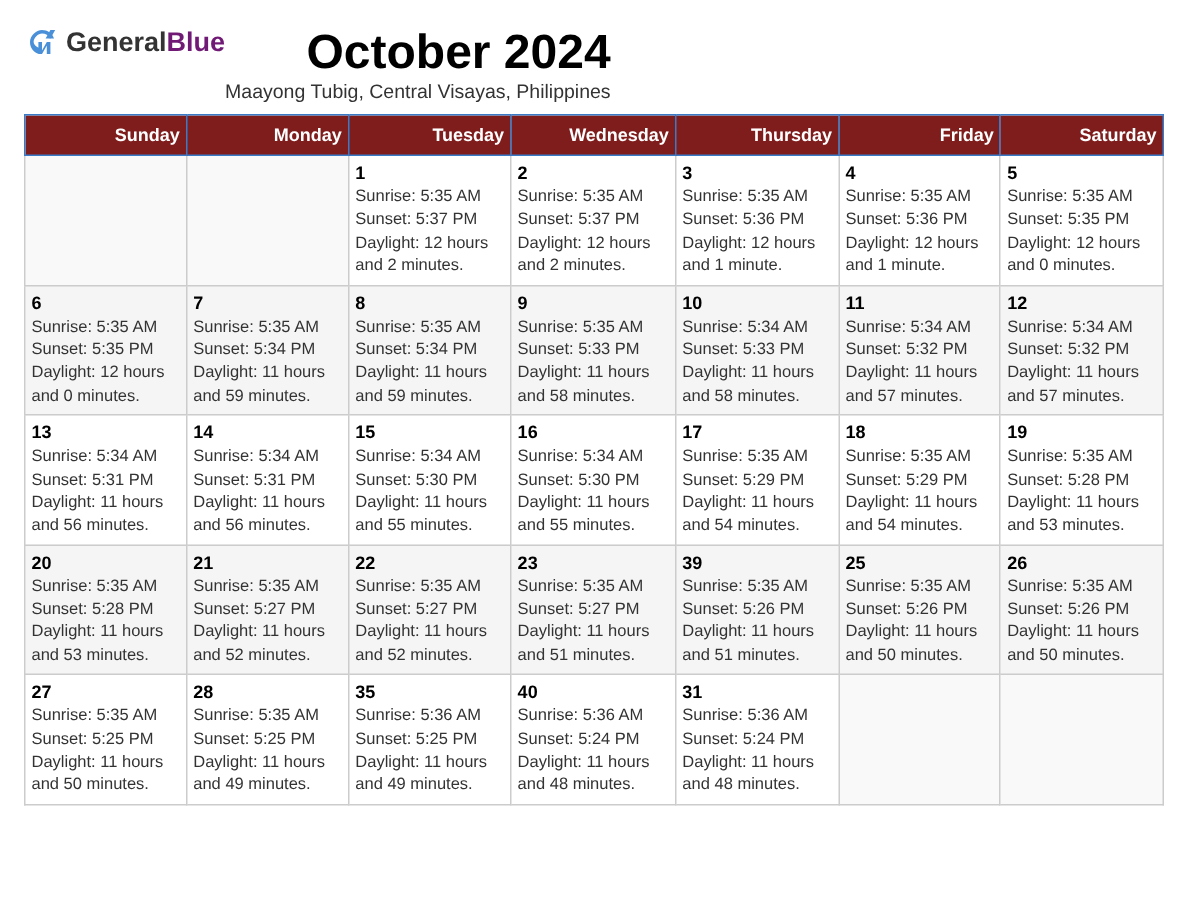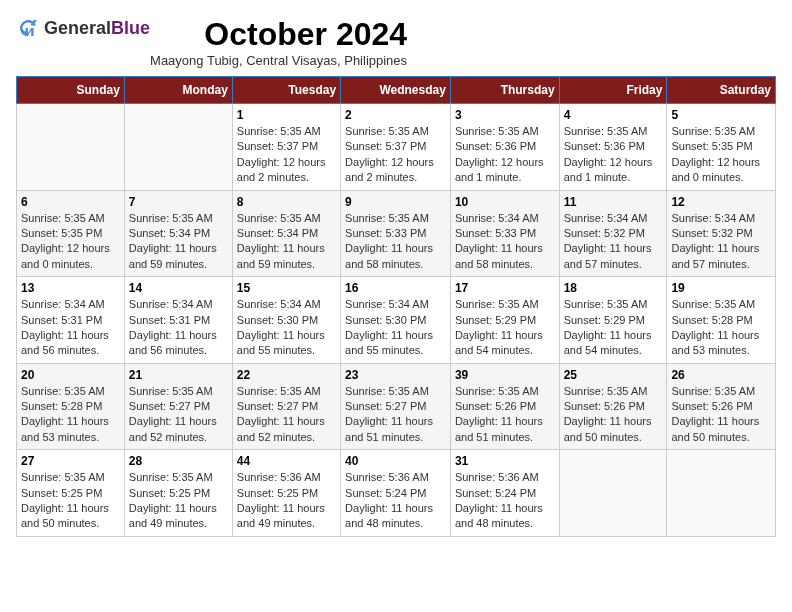--- a/index.html
+++ b/index.html
@@ -295,21 +295,21 @@
 Sunset: 5:25 PM
 Daylight: 11 hours and 50 minutes.</div>
         </td>
         <td>
           <span class="day-num">28</span>
           <div class="day-info" style="white-space: pre-line;">Sunrise: 5:35 AM
 Sunset: 5:25 PM
 Daylight: 11 hours and 49 minutes.</div>
         </td>
         <td>
-          <span class="day-num">44</span>
+          <span class="day-num">35</span>
           <div class="day-info" style="white-space: pre-line;">Sunrise: 5:36 AM
 Sunset: 5:25 PM
 Daylight: 11 hours and 49 minutes.</div>
         </td>
         <td>
           <span class="day-num">40</span>
           <div class="day-info" style="white-space: pre-line;">Sunrise: 5:36 AM
 Sunset: 5:24 PM
 Daylight: 11 hours and 48 minutes.</div>
         </td>

